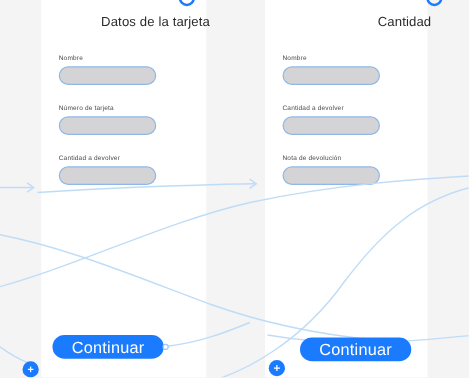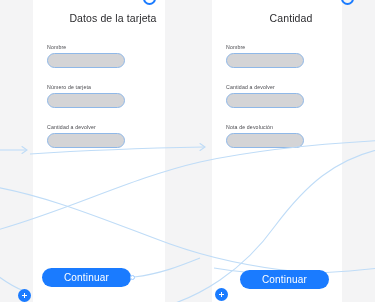--- a/index.html
+++ b/index.html
@@ -40,24 +40,24 @@
     top: 0;
     height: 302px;
     background: #ffffff;
     z-index: 2;
   }
   #card-left  { left: 33px;  width: 132px; }
   #card-right { left: 212px; width: 130px; }
 
   .card-title {
     position: absolute;
-    left: 14px;
+    left: 3px;
     width: 100%;
     top: 12px;
-    text-align: center;
+    text-align: right;
     font-size: 10.5px;
     color: #2b2b2e;
     letter-spacing: .1px;
   }
 
   .field-group { position: absolute; left: 14px; width: 104px; }
 
   .field-label {
     font-size: 5.2px;
     color: #4a4a4f;
@@ -83,21 +83,21 @@
 
   
   .primary-btn {
     position: absolute;
     width: 89px;
     height: 19px;
     border-radius: 10px;
     background: #1a7bff;
     border: none;
     color: #ffffff;
-    font-size: 10px;
+    font-size: 13px;
     font-family: "Liberation Sans", sans-serif;
     letter-spacing: .2px;
     cursor: pointer;
     z-index: 6;
   }
   #btn-left  { left: 42px;  top: 268px; }
   #btn-right { left: 240px; top: 270px; }
 
   
   .anchor-dot {

